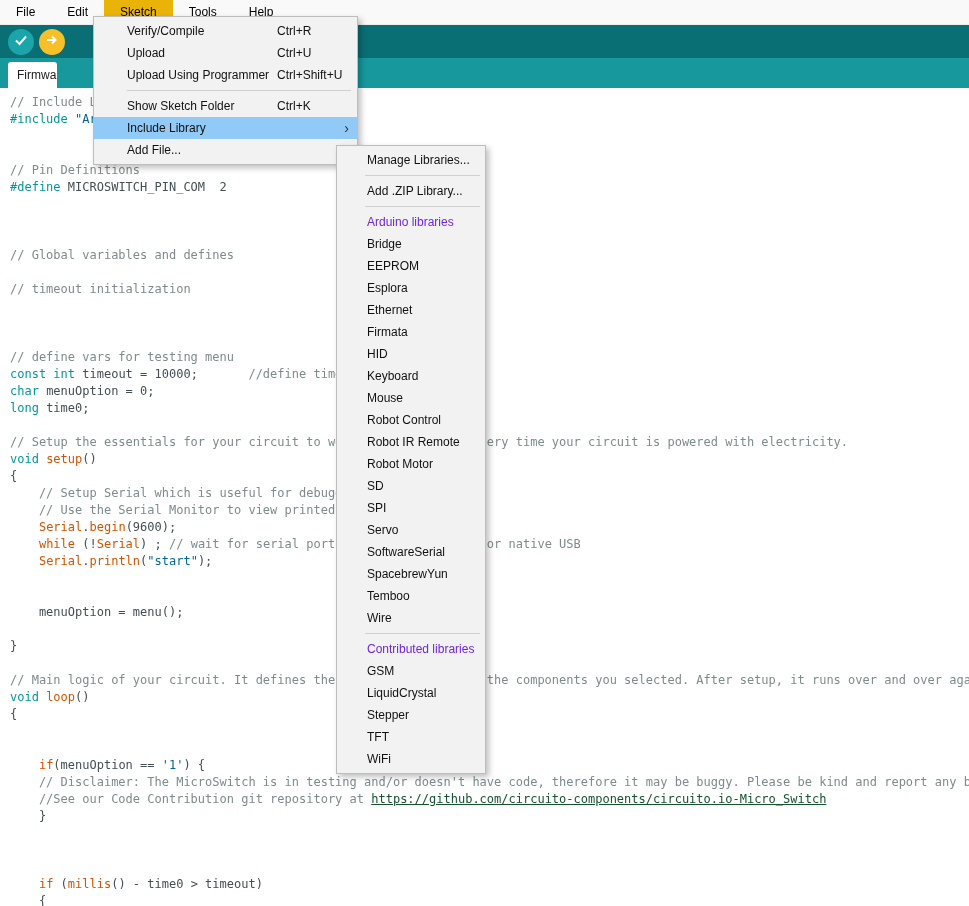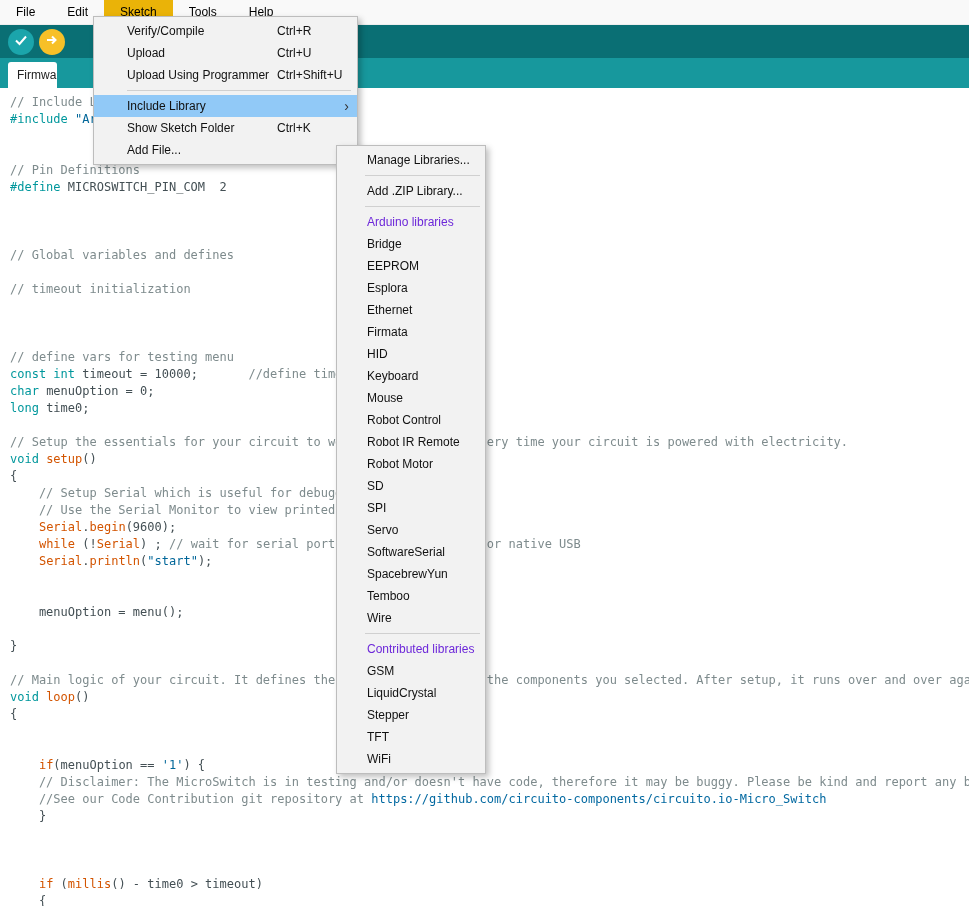--- a/index.html
+++ b/index.html
@@ -29,21 +29,21 @@
   
   .code-area { position:absolute; left:0; top:88px; width:969px; height:818px; background:#ffffff;
                font-family:"DejaVu Sans Mono", monospace; font-size:12px; line-height:17px;
                color:#434f54; padding:6px 0 0 10px; overflow:hidden; }
   .code-line { height:17px; white-space:pre; }
   .pl { color:#434f54; }
   .cm { color:#7e8b8d; }
   .kw { color:#d35400; }
   .ty { color:#00979c; }
   .str { color:#006699; }
-  .lk { color:#0369a1; }
+  .lk { color:#14532d; text-decoration:underline; }
 
   
   .menu { position:absolute; background:#f2f2f2; border:1px solid #bdbdbd;
           box-shadow:3px 3px 6px rgba(0,0,0,0.25); font-size:12px; color:#111; padding:3px 0; }
   .sketch-menu { left:57px; top:16px; width:265px;margin-left:36px; }
   .submenu { left:336px; top:145px; width:150px; }
   .menu-item { height:22px; display:flex; align-items:center; padding-left:33px; position:relative; white-space:nowrap; }
   .submenu .menu-item { padding-left:30px; }
   .menu-item.hl { background:#91c9f7; }
   .menu-item .shortcut { position:absolute; left:183px; }
@@ -146,29 +146,29 @@
       </div>
       <div class="menu-item">
         <span>Upload</span>
         <span class="shortcut">Ctrl+U</span>
       </div>
       <div class="menu-item">
         <span>Upload Using Programmer</span>
         <span class="shortcut">Ctrl+Shift+U</span>
       </div>
       <div class="menu-sep"></div>
+      <div class="menu-item">
+        <span>Show Sketch Folder</span>
+        <span class="shortcut">Ctrl+K</span>
+      </div>
       <div class="menu-item hl">
         <span>Include Library</span>
         <span class="sub-arrow">›</span>
       </div>
       <div class="menu-item">
-        <span>Show Sketch Folder</span>
-        <span class="shortcut">Ctrl+K</span>
-      </div>
-      <div class="menu-item">
         <span>Add File...</span>
       </div>
     </div>
 
   <div class="menu submenu" id="subMenu">
       <div class="menu-item">
         <span>Manage Libraries...</span>
       </div>
       <div class="menu-sep"></div>
       <div class="menu-item">

